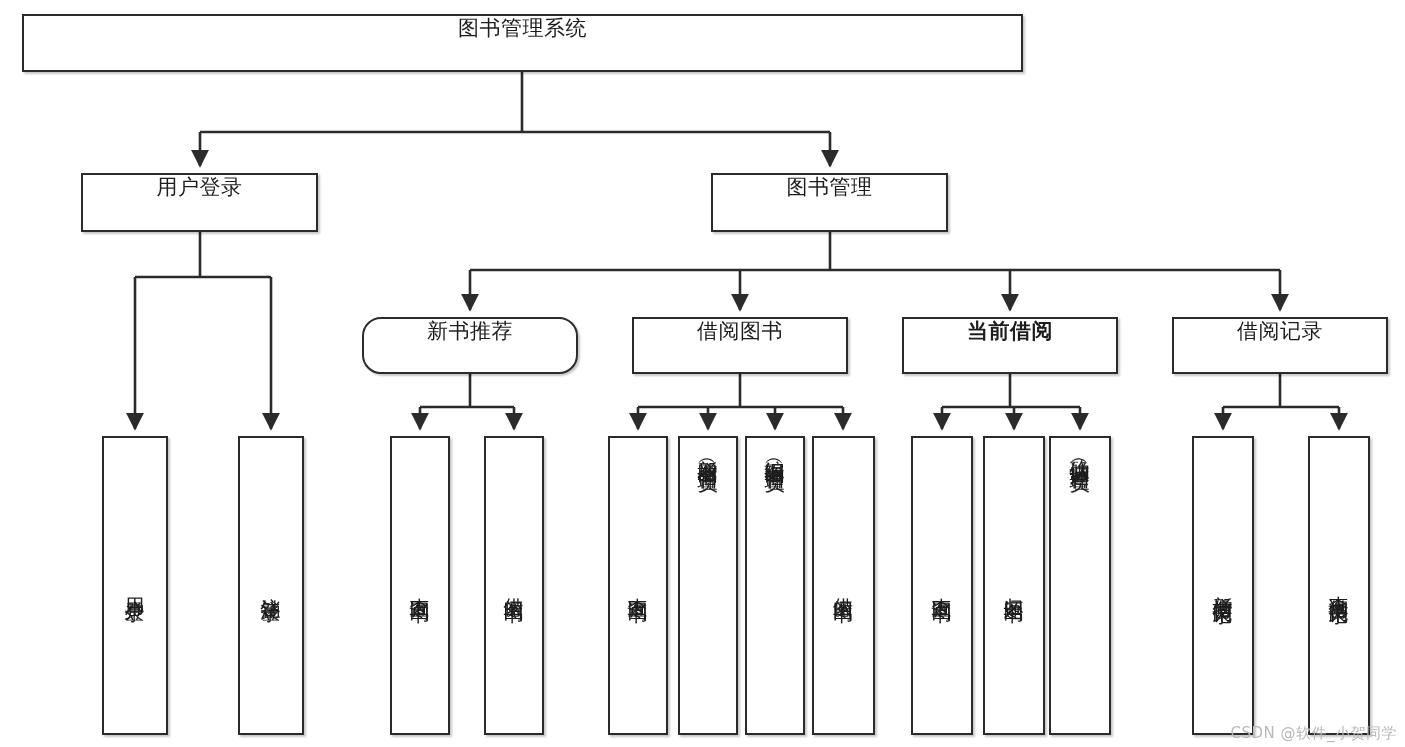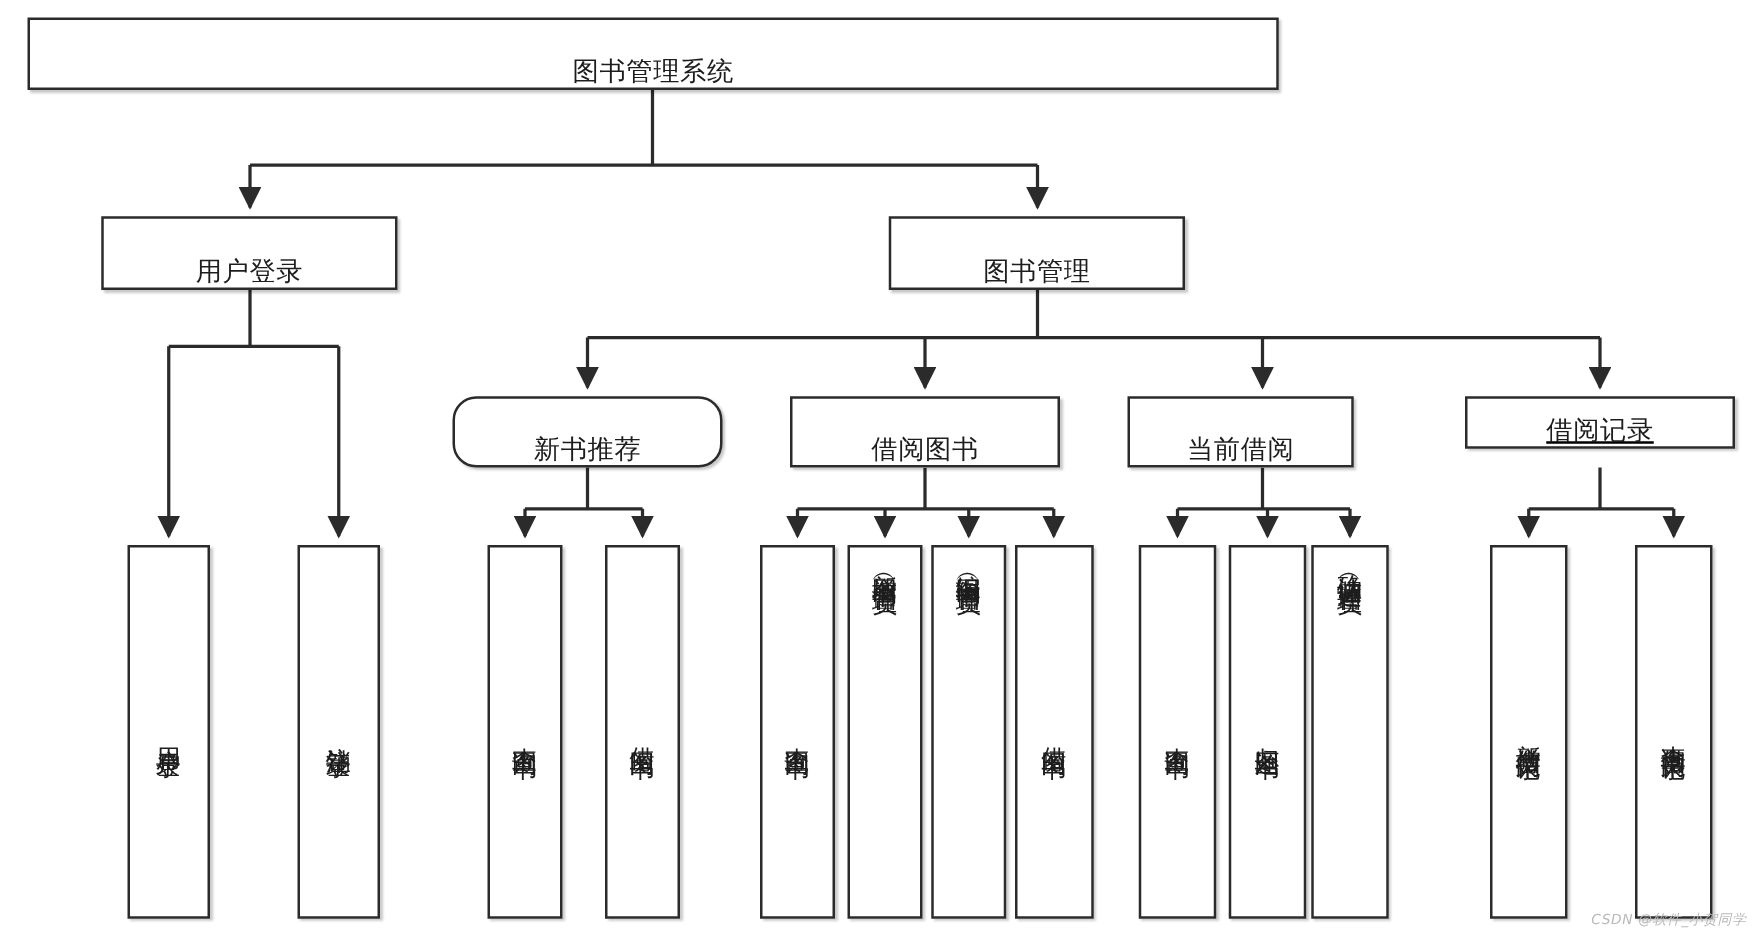--- a/index.html
+++ b/index.html
@@ -24,21 +24,21 @@
     width: 1405px;
     height: 747px;
   }
   .node-box {
     position: absolute;
     box-sizing: border-box;
     background: #ffffff;
     border: 2.5px solid #2b2b2b;
     box-shadow: 2px 2px 2px rgba(0,0,0,0.22);
     display: flex;
-    align-items: flex-end;
+    align-items: flex-start;
     justify-content: center;
   }
   .node-label {
     color: #1d1d1d;
     font-size: 21px;
     line-height: 1.18;
     white-space: nowrap;
     letter-spacing: 0.5px;
   }
   .node-box.vertical .node-label {
@@ -54,25 +54,24 @@
     padding-top: 6px;
   }
   .node-box.vertical.centerv {
     align-items: center;
     padding-top: 0;
   }
   .watermark {
     position: absolute;
     right: 8px;
     bottom: 4px;
-    font-size: 11px;
+    font-size: 15px;
     color: #b9b9b9;
     white-space: nowrap;
     letter-spacing: 0.5px;
-    font-style: italic;
   }
 </style>
 </head>
 <body>
 
 <div id="diagram-root">
 
   <svg id="flow-svg" viewBox="0 0 1405 747" xmlns="http://www.w3.org/2000/svg">
     <defs>
       <marker id="arrow" viewBox="0 0 10 10" refX="9" refY="5" markerWidth="7" markerHeight="7" orient="auto-start-reverse">
@@ -133,24 +132,24 @@
   <div class="node-box" id="node-l2-1" style="left: 711px; top: 173px; width: 237px; height: 59px;">
     <span class="node-label">图书管理</span>
   </div>
 
   <div class="node-box" id="node-l3-0" style="left: 362px; top: 317px; width: 216px; height: 57px; border-radius: 19px;">
     <span class="node-label">新书推荐</span>
   </div>
   <div class="node-box" id="node-l3-1" style="left: 632px; top: 317px; width: 216px; height: 57px;">
     <span class="node-label">借阅图书</span>
   </div>
-  <div class="node-box" id="node-l3-2" style="left: 902px; top: 317px; width: 181px; height: 57px;">
+  <div class="node-box" id="node-l3-2" style="left: 902px; top: 317px; width: 216px; height: 57px; font-weight: bold;">
     <span class="node-label">当前借阅</span>
   </div>
-  <div class="node-box" id="node-l3-3" style="left: 1172px; top: 317px; width: 216px; height: 42px; text-decoration: underline;">
+  <div class="node-box" id="node-l3-3" style="left: 1172px; top: 317px; width: 216px; height: 57px;">
     <span class="node-label">借阅记录</span>
   </div>
 
   <div class="node-box vertical centerv" id="node-leaf-0" style="left: 102px; top: 436px; width: 66px; height: 299px;">
     <span class="node-label">用户登录</span>
   </div>
   <div class="node-box vertical centerv" id="node-leaf-1" style="left: 238px; top: 436px; width: 66px; height: 299px;">
     <span class="node-label">注销登录</span>
   </div>
   <div class="node-box vertical centerv" id="node-leaf-2" style="left: 390px; top: 436px; width: 60px; height: 299px;">

